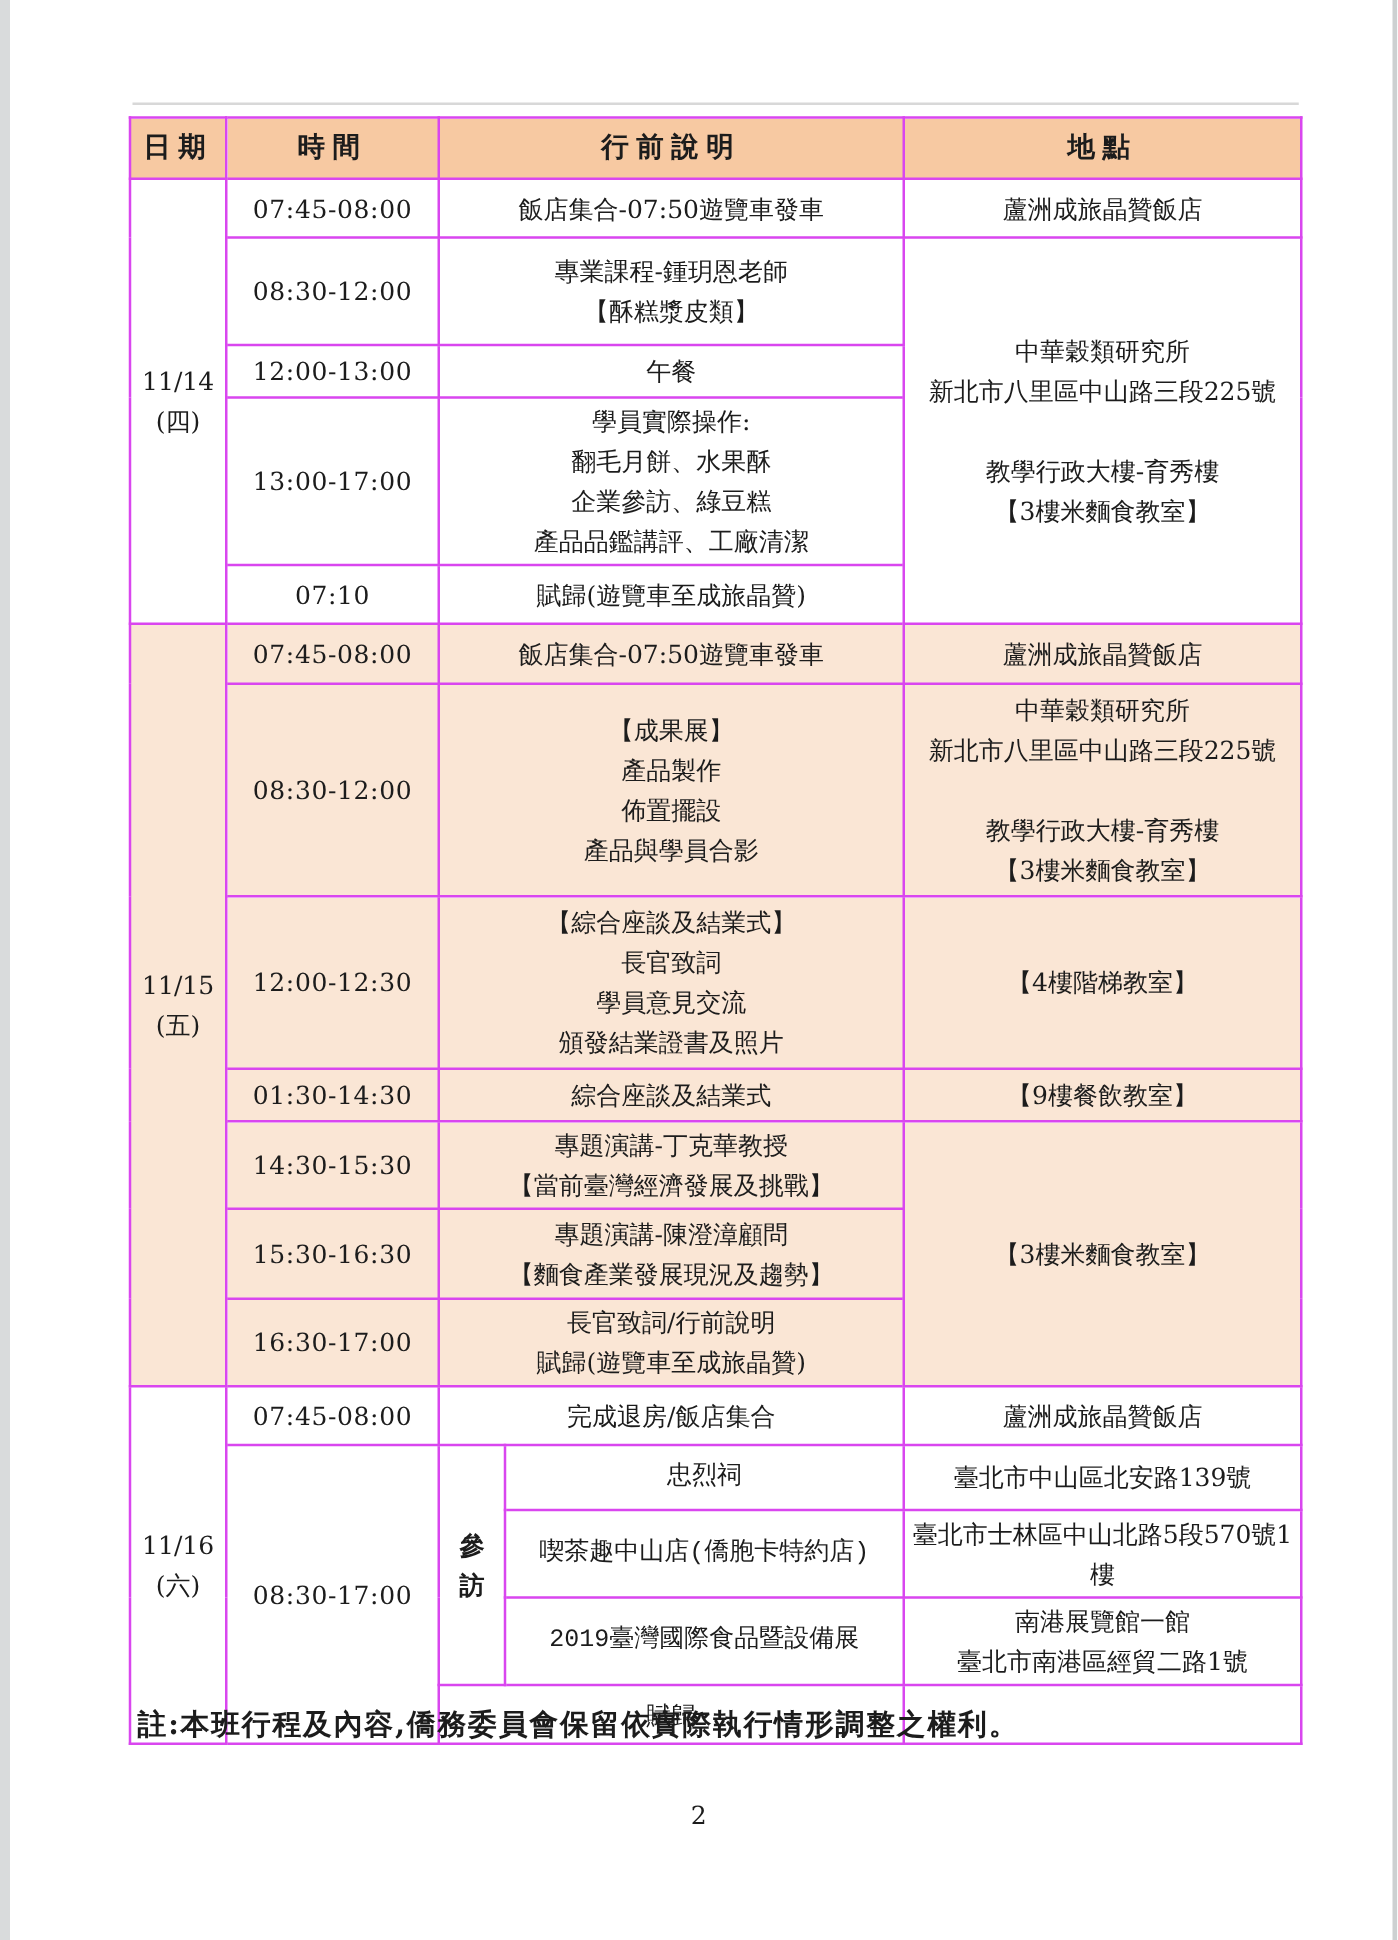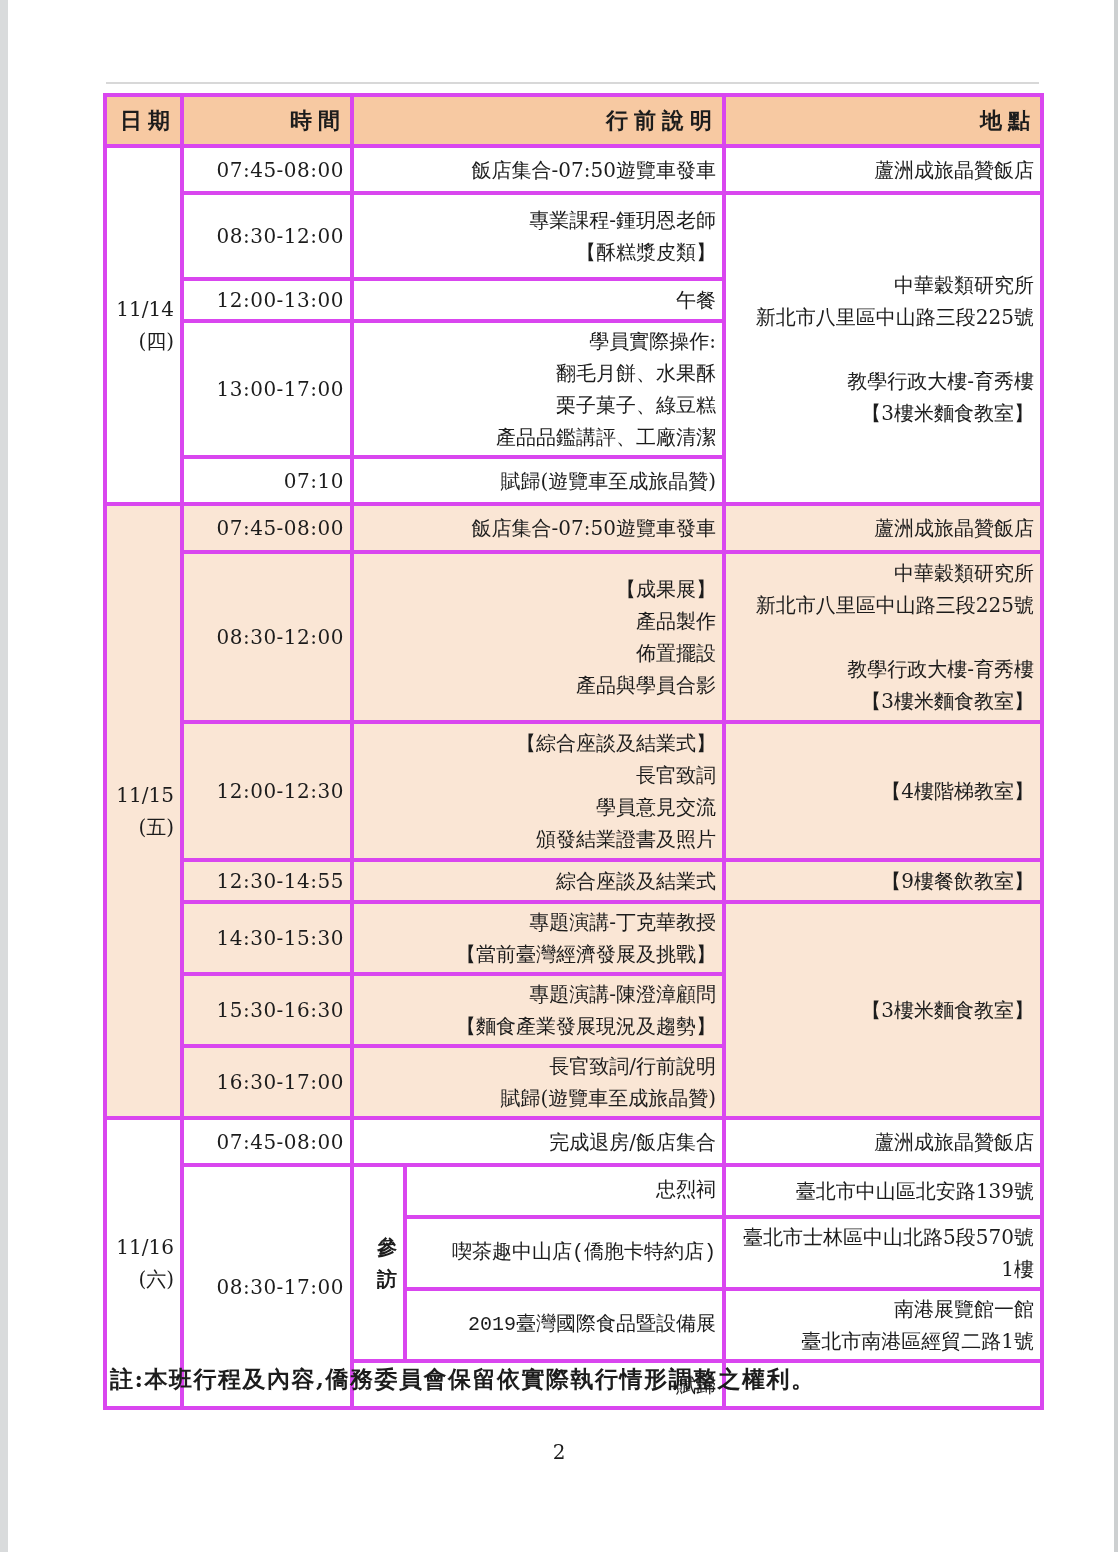--- a/index.html
+++ b/index.html
@@ -32,23 +32,23 @@
   }
   
   table.schedule {
     position: absolute; left: 103px; top: 93px;
     width: 937px;
     border-collapse: collapse;
     table-layout: fixed;
     border: 2px solid #262626;
   }
   table.schedule th, table.schedule td {
-    border: 4px solid #d946ef;
+    border: 2px solid #d946ef;
     vertical-align: middle;
-    text-align: right;
+    text-align: center;
     font-size: 20px;
     line-height: 1.6;
     padding: 2px 6px;
     white-space: pre-line;
     overflow: hidden;
   }
   table.schedule th {
     background: var(--header-bg, #F7C9A2);
     font-weight: bold;
     font-size: 22px;
@@ -131,21 +131,21 @@
 【3樓米麵食教室】</td>
       </tr>
       <tr style="height:42px">
         <td class="time-cell">12:00-13:00</td>
         <td colspan="2" class="act-cell">午餐</td>
       </tr>
       <tr style="height:125px">
         <td class="time-cell">13:00-17:00</td>
         <td colspan="2" class="act-cell">學員實際操作:
 翻毛月餅、水果酥
-栗子菓子、綠豆糕
+企業參訪、綠豆糕
 產品品鑑講評、工廠清潔</td>
       </tr>
       <tr style="height:47px">
         <td class="time-cell">07:10</td>
         <td colspan="2" class="act-cell">賦歸(遊覽車至成旅晶贊)</td>
       </tr>
 
       <tr class="shaded" style="height:48px">
         <td class="date-cell" rowspan="7">11/15
 (五)</td>
@@ -167,21 +167,21 @@
       </tr>
       <tr class="shaded" style="height:138px">
         <td class="time-cell">12:00-12:30</td>
         <td colspan="2" class="act-cell">【綜合座談及結業式】
 長官致詞
 學員意見交流
 頒發結業證書及照片</td>
         <td class="loc-cell">【4樓階梯教室】</td>
       </tr>
       <tr class="shaded" style="height:42px">
-        <td class="time-cell">12:30-14:55</td>
+        <td class="time-cell">01:30-14:30</td>
         <td colspan="2" class="act-cell">綜合座談及結業式</td>
         <td class="loc-cell">【9樓餐飲教室】</td>
       </tr>
       <tr class="shaded" style="height:70px">
         <td class="time-cell">14:30-15:30</td>
         <td colspan="2" class="act-cell">專題演講-丁克華教授
 【當前臺灣經濟發展及挑戰】</td>
         <td class="loc-cell" rowspan="3">【3樓米麵食教室】</td>
       </tr>
       <tr class="shaded" style="height:72px">

